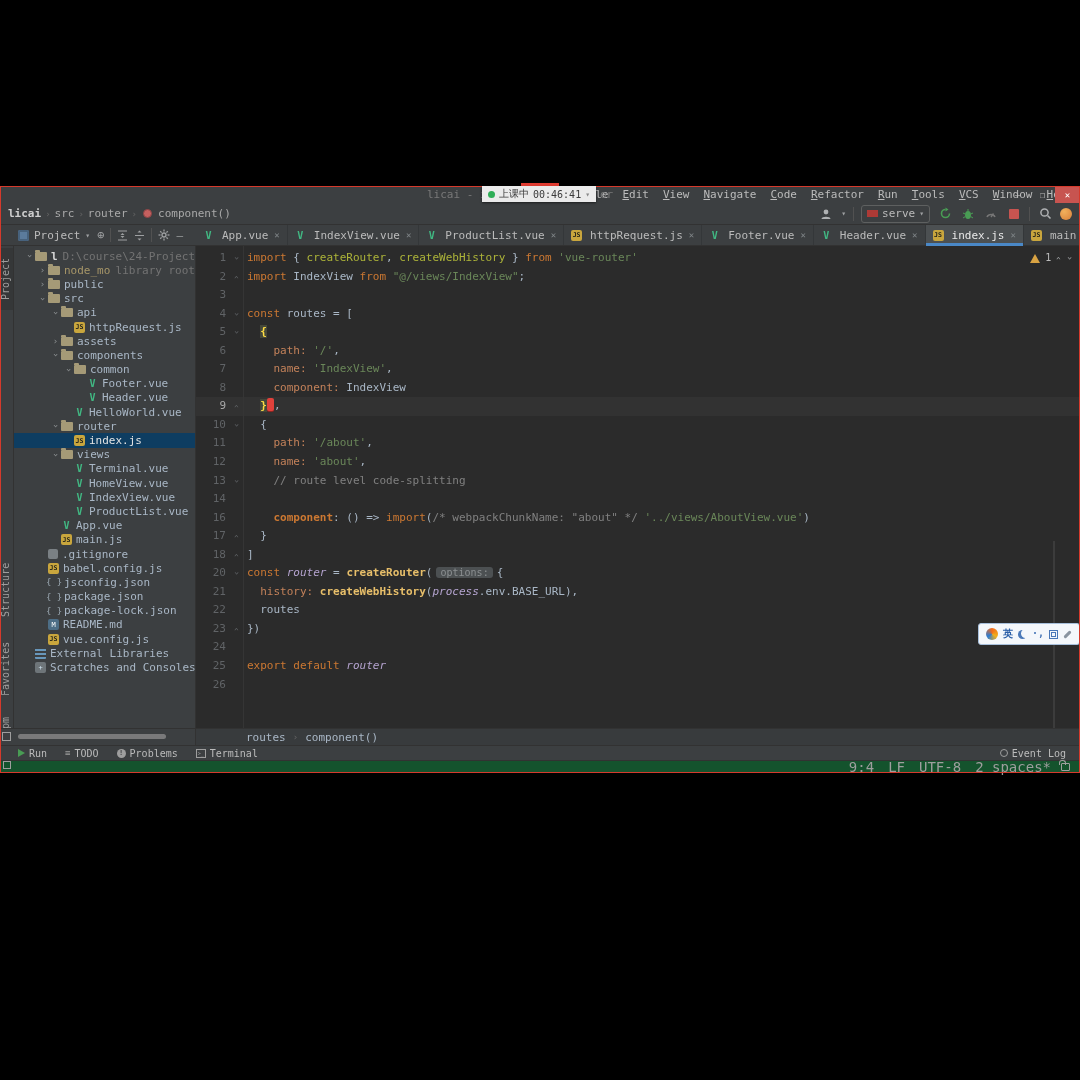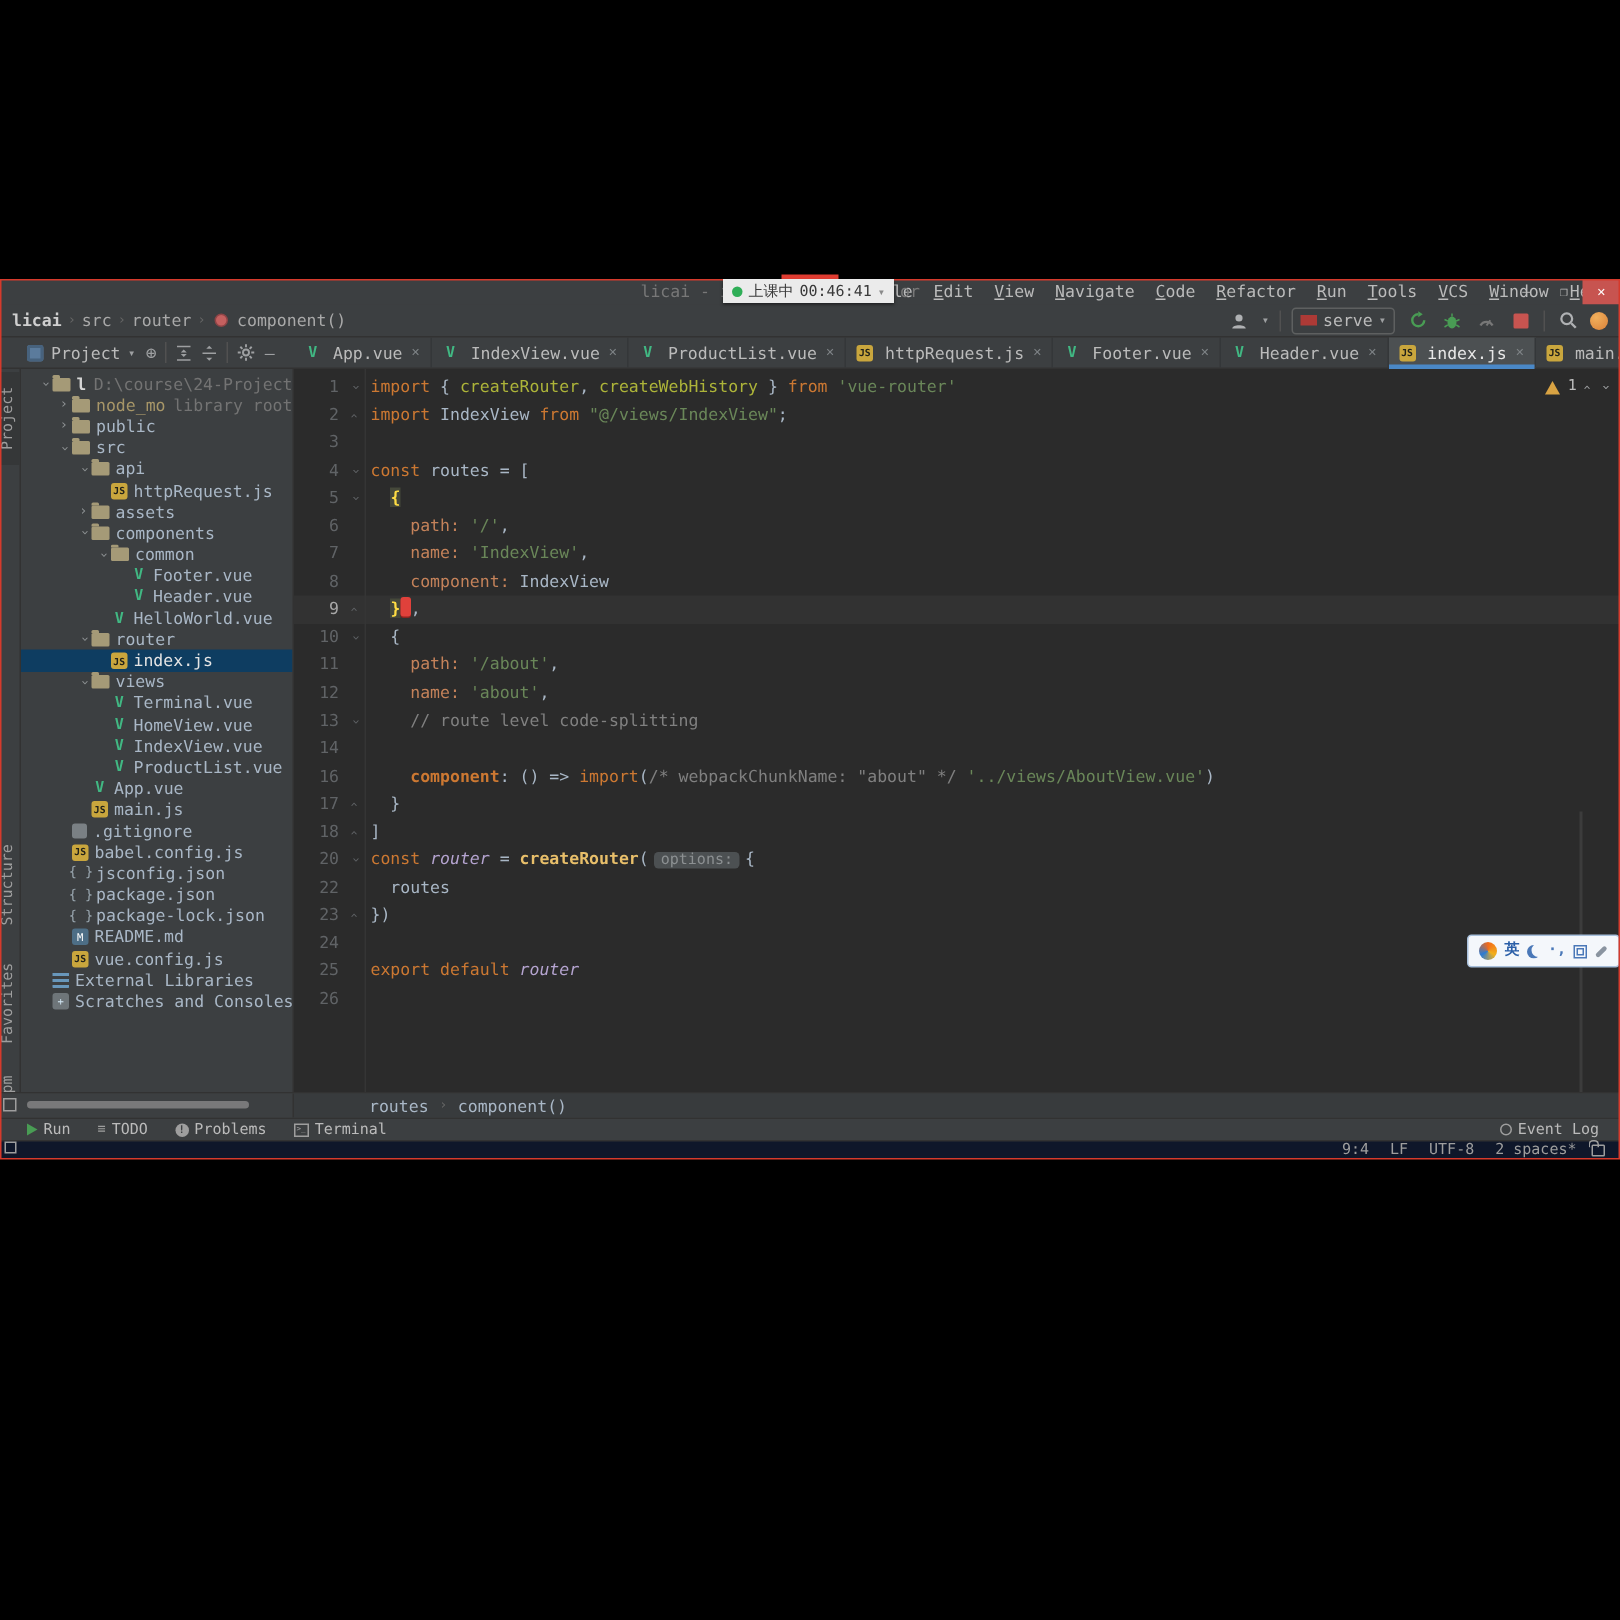--- a/index.html
+++ b/index.html
@@ -137,21 +137,21 @@
   .twbar{height:15px;background:#3C3F41;border-top:1px solid #323232;box-sizing:border-box;display:flex;align-items:center;font-size:10px;color:#BBBBBB;}
   .bbtn{display:flex;align-items:center;gap:4px;margin-left:18px;}
   .bi-run{width:0;height:0;border-left:7px solid #499C54;border-top:4px solid transparent;border-bottom:4px solid transparent;}
   .bi-todo{color:#9E9E9E;font-size:9px;}
   .bi-problems{width:9px;height:9px;border-radius:50%;background:#9E9E9E;color:#3C3F41;font-size:7px;font-weight:bold;display:flex;align-items:center;justify-content:center;}
   .bi-terminal{width:10px;height:9px;border:1px solid #9E9E9E;box-sizing:border-box;font-size:5px;color:#9E9E9E;display:flex;align-items:center;justify-content:center;}
   .eventlog{margin-left:auto;display:flex;align-items:center;gap:4px;padding-right:14px;}
   .el-ic{width:8px;height:8px;border-radius:50%;border:1.5px solid #9E9E9E;box-sizing:border-box;}
 
   
-  .statusbar{height:12px;background:#0f172a;border-top:1px solid #323232;box-sizing:border-box;display:flex;font-size:10px;color:#9E9E9E;position:relative;}
+  .statusbar{height:12px;background:#14532d;border-top:1px solid #323232;box-sizing:border-box;display:flex;font-size:14px;color:#9E9E9E;position:relative;}
   .sb-ic{width:8px;height:8px;border:1px solid #9E9E9E;box-sizing:border-box;margin-left:3px;}
   .sb-right{margin-left:auto;display:flex;align-items:center;gap:14px;padding-right:10px;}
   .lock{width:7px;height:6px;border:1px solid #9E9E9E;border-radius:1px;position:relative;margin-left:-4px;}
   .lock::before{content:"";position:absolute;left:-3px;top:-4px;width:5px;height:4px;border:1px solid #9E9E9E;border-bottom:none;border-radius:3px 3px 0 0;}
 
   svg{display:block;}
 </style>
 </head>
 <body>
 
@@ -514,20 +514,21 @@
             <div class="cl cur"><span class="ln">9</span><span class="fold"><span class="fu">›</span></span><span class="code"><span class="tk tk-txt">  </span><span class="tk tk-brace">}</span><span class="tk tk-cursor"></span><span class="tk tk-txt">,</span></span></div>
             <div class="cl"><span class="ln">10</span><span class="fold"><span class="fd">›</span></span><span class="code"><span class="tk tk-txt">  {</span></span></div>
             <div class="cl"><span class="ln">11</span><span class="fold"></span><span class="code"><span class="tk tk-txt">    </span><span class="tk tk-prop">path: </span><span class="tk tk-str">'/about'</span><span class="tk tk-txt">,</span></span></div>
             <div class="cl"><span class="ln">12</span><span class="fold"></span><span class="code"><span class="tk tk-txt">    </span><span class="tk tk-prop">name: </span><span class="tk tk-str">'about'</span><span class="tk tk-txt">,</span></span></div>
             <div class="cl"><span class="ln">13</span><span class="fold"><span class="fd">›</span></span><span class="code"><span class="tk tk-txt">    </span><span class="tk tk-cmt">// route level code-splitting</span></span></div>
             <div class="cl"><span class="ln">14</span><span class="fold"></span></div>
             <div class="cl"><span class="ln">16</span><span class="fold"></span><span class="code"><span class="tk tk-txt">    </span><span class="tk tk-propb">component</span><span class="tk tk-txt">: () =&gt; </span><span class="tk tk-kw">import</span><span class="tk tk-txt">(</span><span class="tk tk-cmt">/* webpackChunkName: "about" */ </span><span class="tk tk-str">'../views/AboutView.vue'</span><span class="tk tk-txt">)</span></span></div>
             <div class="cl"><span class="ln">17</span><span class="fold"><span class="fu">›</span></span><span class="code"><span class="tk tk-txt">  }</span></span></div>
             <div class="cl"><span class="ln">18</span><span class="fold"><span class="fu">›</span></span><span class="code"><span class="tk tk-txt">]</span></span></div>
             <div class="cl"><span class="ln">20</span><span class="fold"><span class="fd">›</span></span><span class="code"><span class="tk tk-kw">const </span><span class="tk tk-it">router</span><span class="tk tk-txt"> = </span><span class="tk tk-fn">createRouter</span><span class="tk tk-txt">(</span><span class="tk tk-hint">options:</span><span class="tk tk-txt">{</span></span></div>
+            <div class="cl"><span class="ln">21</span><span class="fold"></span><span class="code"><span class="tk tk-txt">  </span><span class="tk tk-prop">history: </span><span class="tk tk-fn">createWebHistory</span><span class="tk tk-txt">(</span><span class="tk tk-it">process</span><span class="tk tk-txt">.env.BASE_URL</span><span class="tk tk-txt">),</span></span></div>
             <div class="cl"><span class="ln">22</span><span class="fold"></span><span class="code"><span class="tk tk-txt">  routes</span></span></div>
             <div class="cl"><span class="ln">23</span><span class="fold"><span class="fu">›</span></span><span class="code"><span class="tk tk-txt">})</span></span></div>
             <div class="cl"><span class="ln">24</span><span class="fold"></span><span class="code"></span></div>
             <div class="cl"><span class="ln">25</span><span class="fold"></span><span class="code"><span class="tk tk-kw">export default </span><span class="tk tk-it">router</span></span></div>
             <div class="cl"><span class="ln">26</span><span class="fold"></span><span class="code"></span></div>
           </div>
         <div class="inspection">
           <span class="warn-tri"></span>
           <span>1</span>
           <span class="ichev up">›</span>

